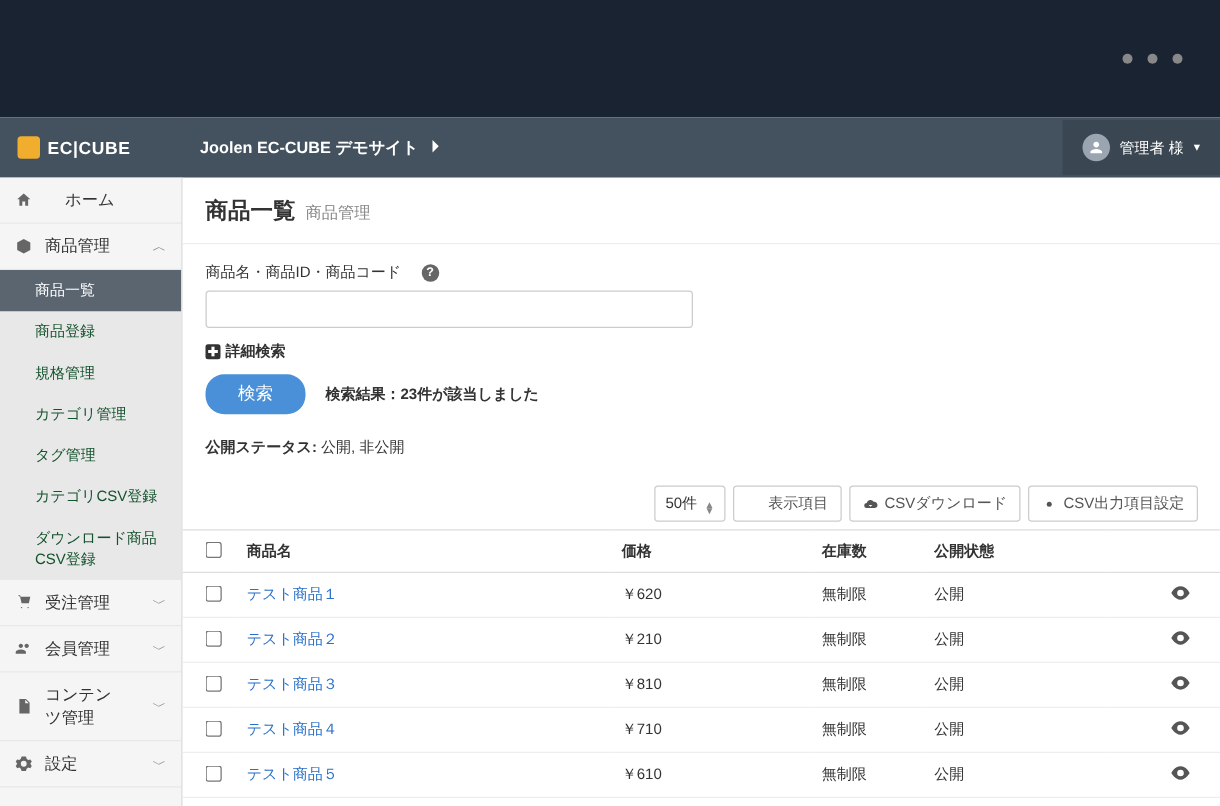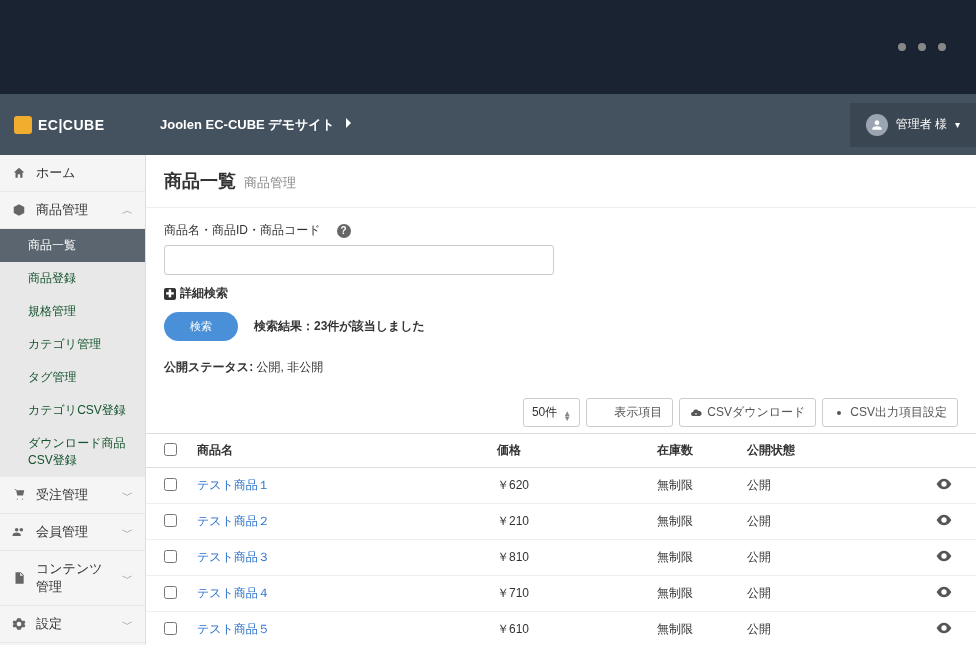--- a/index.html
+++ b/index.html
@@ -2,33 +2,33 @@
 <html><head>
 <meta charset="utf-8">
 <style>
 * { margin: 0; padding: 0; box-sizing: border-box; }
 body { font-family: -apple-system, BlinkMacSystemFont, "Segoe UI", sans-serif; font-size: 13px; color: #333; background: #fff; }
 
 .browser-chrome { background: #1a2332; height: 94px; display: flex; align-items: center; justify-content: flex-end; padding-right: 30px; }
 .chrome-dots { display: flex; gap: 12px; }
 .chrome-dot { width: 8px; height: 8px; border-radius: 50%; background: #888; }
 
-.topbar { background: #44515e; height: 61px; display: flex; align-items: center; }
+.topbar { background: #44515e; height: 48px; display: flex; align-items: center; }
 .logo-area { width: 146px; background: #44515e; height: 44px; display: flex; align-items: center; padding-left: 14px; gap: 6px; }
 .logo-icon { width: 18px; height: 18px; background: #f0ad2e; border-radius: 3px; display: inline-block; }
 .logo-text { color: #fff; font-weight: bold; font-size: 14px; letter-spacing: 0.5px; }
 .site-name-area { flex: 1; padding-left: 14px; color: #fff; font-size: 13px; font-weight: 600; display: flex; align-items: center; gap: 10px; }
 .user-area { background: #3a4651; height: 44px; display: flex; align-items: center; padding: 0 16px; gap: 8px; color: #fff; font-size: 12px; }
 .user-avatar { width: 22px; height: 22px; border-radius: 50%; background: #9aa5b1; display: flex; align-items: center; justify-content: center; }
 .user-avatar svg { width: 14px; height: 14px; fill: #fff; }
 
 .app { display: flex; height: calc(645px - 94px - 44px); overflow: hidden; }
 
 .sidebar { width: 146px; background: #f5f5f5; border-right: 1px solid #ddd; overflow-y: auto; }
-.nav-item { display: flex; align-items: center; padding: 9px 12px; gap: 10px; color: #333; font-size: 13px; cursor: pointer; border-bottom: 1px solid #e8e8e8; }
+.nav-item { display: flex; align-items: center; padding: 9px 12px; gap: 26px; color: #333; font-size: 13px; cursor: pointer; border-bottom: 1px solid #e8e8e8; }
 .nav-item.expandable { justify-content: space-between; }
 .nav-item-content { display: flex; align-items: center; gap: 10px; }
 .nav-icon { width: 14px; height: 14px; display: inline-flex; align-items: center; justify-content: center; color: #666; }
 .nav-icon svg { width: 14px; height: 14px; fill: currentColor; }
 .nav-chevron { color: #888; font-size: 11px; }
 .nav-sub { background: #e8e8e8; }
 .nav-sub-item { padding: 8px 12px 8px 28px; font-size: 12px; color: #14532d; cursor: pointer; }
 .nav-sub-item.active { background: #5a6570; color: #fff; }
 
 .main { flex: 1; overflow-y: auto; background: #fff; }
@@ -36,21 +36,21 @@
 .page-title { font-size: 18px; font-weight: 600; }
 .page-subtitle { font-size: 13px; color: #888; }
 
 .search-section { padding: 14px 18px; }
 .search-label { font-size: 12px; display: flex; align-items: center; gap: 16px; margin-bottom: 6px; text-align: right; }
 .help-icon { width: 14px; height: 14px; border-radius: 50%; background: #666; color: #fff; display: inline-flex; align-items: center; justify-content: center; font-size: 10px; font-weight: bold; }
 .search-input { width: 390px; height: 30px; border: 1px solid #ccc; border-radius: 3px; padding: 0 8px; font-size: 13px; }
 .adv-search { font-size: 12px; font-weight: 600; margin-top: 10px; display: flex; align-items: center; gap: 4px; cursor: pointer; }
 .adv-plus { width: 12px; height: 12px; display: inline-flex; align-items: center; justify-content: center; background: #333; color: #fff; font-size: 10px; border-radius: 2px; }
 .search-row { display: flex; align-items: center; gap: 16px; margin-top: 10px; }
-.search-btn { background: #4a90d9; color: #fff; border: none; padding: 7px 26px; font-size: 11px; border-radius: 15px; cursor: pointer; }
+.search-btn { background: #4a90d9; color: #fff; border: none; padding: 7px 26px; font-size: 14px; border-radius: 15px; cursor: pointer; }
 .search-result-text { font-size: 12px; font-weight: 600; }
 
 .status-row { padding: 4px 18px 14px; font-size: 12px; }
 .status-label { font-weight: 700; }
 
 .table-controls { display: flex; justify-content: flex-end; gap: 6px; padding: 8px 18px 6px; }
 .ctrl-btn { border: 1px solid #ccc; background: #fff; padding: 5px 10px; font-size: 12px; border-radius: 3px; display: inline-flex; align-items: center; gap: 5px; cursor: pointer; color: #555; }
 .ctrl-btn svg { width: 12px; height: 12px; fill: currentColor; }
 .page-size-select { border: 1px solid #ccc; background: #fff; padding: 5px 8px; font-size: 12px; border-radius: 3px; display: inline-flex; align-items: flex-end; gap: 6px; cursor: pointer; }
 .updown { display: inline-flex; flex-direction: column; line-height: 5px; font-size: 8px; color: #888; }

